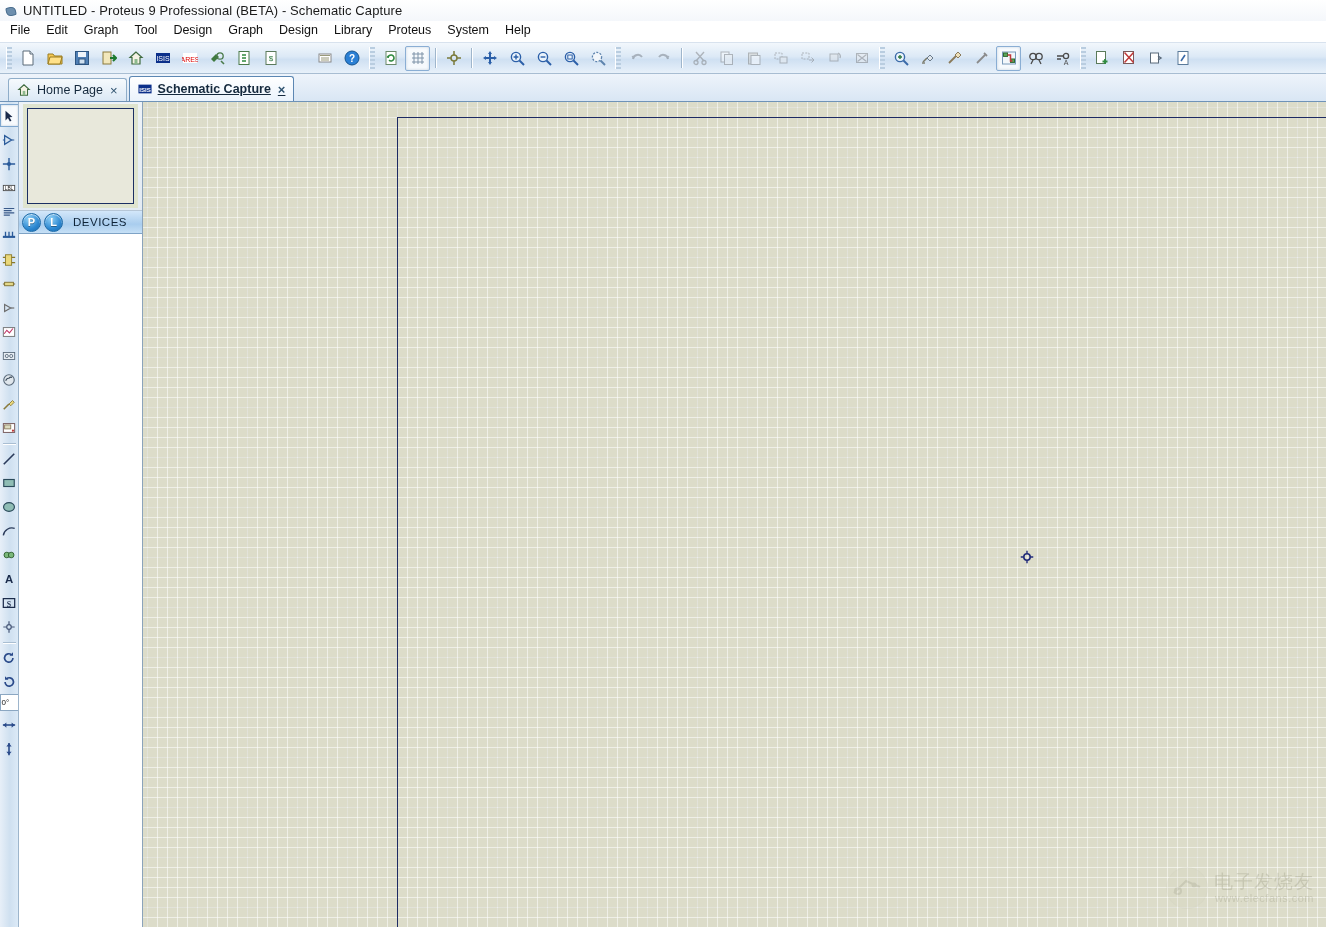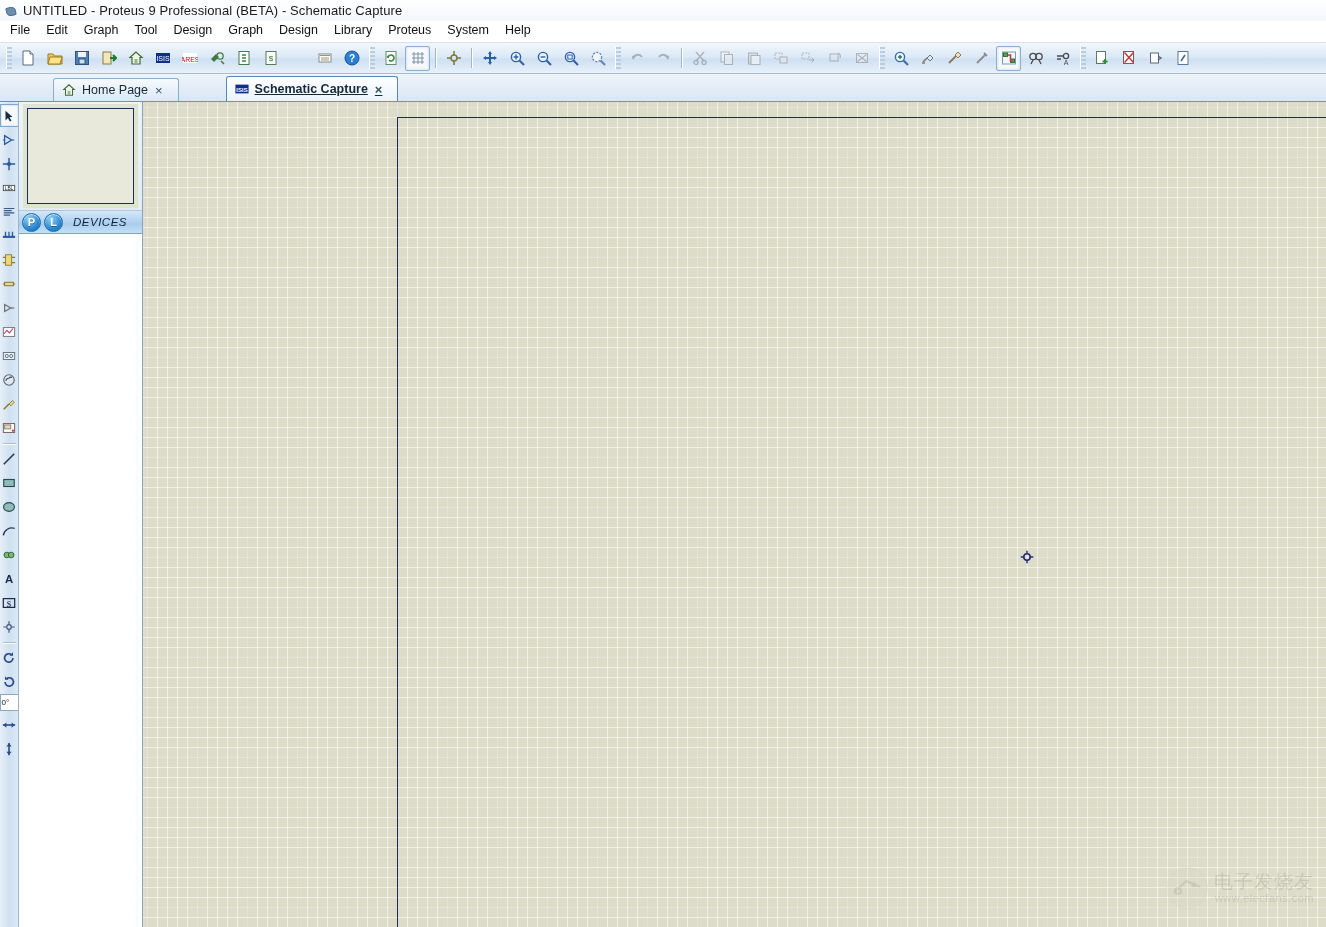--- a/index.html
+++ b/index.html
@@ -107,31 +107,30 @@
     display: flex; align-items: flex-end;
     background: linear-gradient(#eef4fb, #d9e6f4);
     padding-left: 8px;
     border-bottom: 1px solid #6f93b8;
     position: relative;
   }
   .tab {
     display: flex; align-items: center;
     gap: 6px;
     height: 22px;
-    padding: 0 14px 0 8px;
+    padding: 0 7px 0 8px;
     font-size: 12.5px;
     color: #15293d;
     border: 1px solid #8fadc9;
     border-bottom: none;
     border-radius: 3px 3px 0 0;
     margin-right: 2px;
     background: linear-gradient(#f6fafd, #dbe8f5);
     position: relative;
     white-space: nowrap;
-    margin-left: 45px;
   }
   .tab.active {
     height: 24px;
     font-weight: bold;
     background: linear-gradient(#ffffff, #eaf3fc);
     border-color: #5c87b3;
     z-index: 2;
     text-decoration: underline;
   }
   .tab-close {
@@ -227,21 +226,20 @@
     box-shadow: inset 0 1px 1px rgba(255,255,255,.7);
     text-shadow: 0 1px 0 rgba(0,0,0,.35);
   }
   .devices-label {
     flex: 1 1 auto;
     text-align: center;
     font-size: 11.5px;
     color: #0e2337;
     letter-spacing: .5px;
     padding-right: 8px;
-    font-style: italic;
   }
   .devices-list {
     flex: 1 1 auto;
     background: #ffffff;
     border-top: 1px solid #ffffff;
     overflow: hidden;
   }
 
   
   .canvas-wrap {

